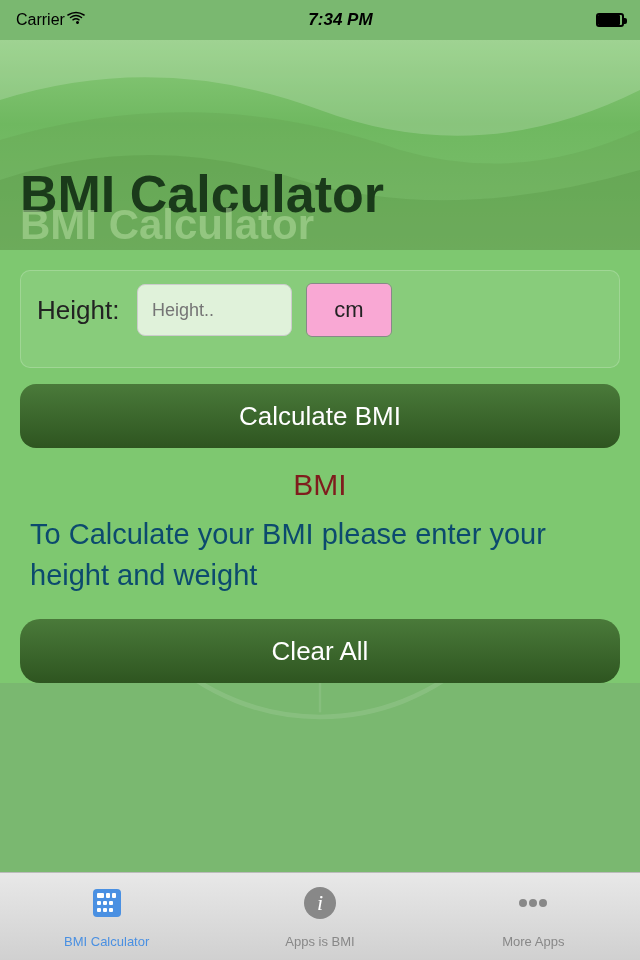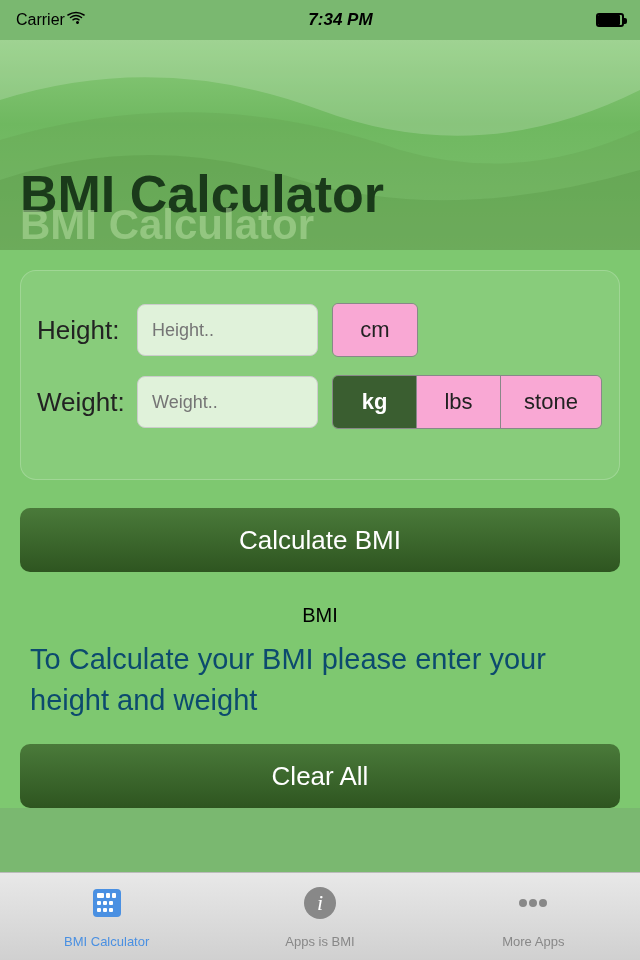--- a/index.html
+++ b/index.html
@@ -123,21 +123,21 @@
       position: relative;
       z-index: 2;
     }
     .input-label {
       font-size: 26px;
       font-weight: 500;
       color: #222;
       width: 100px;
     }
     .input-field {
-      width: 181px;
+      width: 155px;
       height: 52px;
       background: rgba(240,248,235,0.85);
       border: 1px solid #ccc;
       border-radius: 8px;
       font-size: 18px;
       color: #aaa;
       text-align: left;
       padding: 0 14px;
       outline: none;
     }
@@ -170,38 +170,38 @@
     .unit-btn.stone {
       width: 100px;
     }
 
     
     .calc-btn {
       width: 100%;
       height: 64px;
       background: linear-gradient(180deg, #4a7a3a 0%, #2e5520 100%);
       border: none;
-      border-radius: 10px;
+      border-radius: 16px;
       color: #fff;
       font-size: 26px;
       font-weight: 500;
       cursor: pointer;
       margin-top: 10px;
-      margin-bottom: 32px;
+      margin-bottom: 20px;
       position: relative;
       z-index: 2;
       display: flex;
       align-items: center;
       justify-content: center;
     }
 
     
     .bmi-result-label {
-      font-size: 20px;
-      color: #000000;
+      font-size: 30px;
+      color: #7f1d1d;
       text-align: center;
       margin-bottom: 12px;
       position: relative;
       z-index: 2;
     }
     .bmi-description {
       font-size: 29px;
       color: #0c4a6e;
       text-align: left;
       line-height: 1.4;
@@ -210,21 +210,21 @@
       z-index: 2;
       padding: 0 10px;
     }
 
     
     .clear-btn {
       width: 100%;
       height: 64px;
       background: linear-gradient(180deg, #4a7a3a 0%, #2e5520 100%);
       border: none;
-      border-radius: 10px;
+      border-radius: 20px;
       color: #fff;
       font-size: 26px;
       font-weight: 500;
       cursor: pointer;
       margin-bottom: 0;
       position: relative;
       z-index: 2;
       display: flex;
       align-items: center;
       justify-content: center;
@@ -264,23 +264,23 @@
 
     .content-wrapper {
       position: relative;
       height: 720px;
       overflow: hidden;
     }
 
     .inputs-area {
       background: rgba(255,255,255,0.08);
       border: 1px solid rgba(255,255,255,0.2);
-      border-radius: 16px;
-      padding: 32px 16px;
-      margin-bottom: 28px;
+      border-radius: 10px;
+      padding: 12px 16px;
+      margin-bottom: 16px;
       position: relative;
       z-index: 2;
     }
   </style>
 </head>
 <body>
 
 <div class="status-bar">
   <div class="status-carrier">
     <span>Carrier</span>
@@ -335,29 +335,20 @@
     <div class="inputs-area">
 
       <div class="input-row">
         <span class="input-label">Height:</span>
         <input class="input-field" type="text" placeholder="Height.." style="">
         <div class="unit-group">
           <button class="unit-btn">cm</button>
         </div>
       </div>
 
-      <div class="input-row">
-        <span class="input-label">Weight:</span>
-        <input class="input-field" type="text" placeholder="Weight.." style="">
-        <div class="unit-group">
-          <button class="unit-btn active">kg</button>
-          <button class="unit-btn">lbs</button>
-          <button class="unit-btn stone">stone</button>
-        </div>
-      </div>
     </div>
 
     <button class="calc-btn">Calculate BMI</button>
 
     <div class="bmi-result-label">BMI</div>
     <div class="bmi-description">To Calculate your BMI please enter your height and weight</div>
 
     <button class="clear-btn">Clear All</button>
   </div>
 </div>

